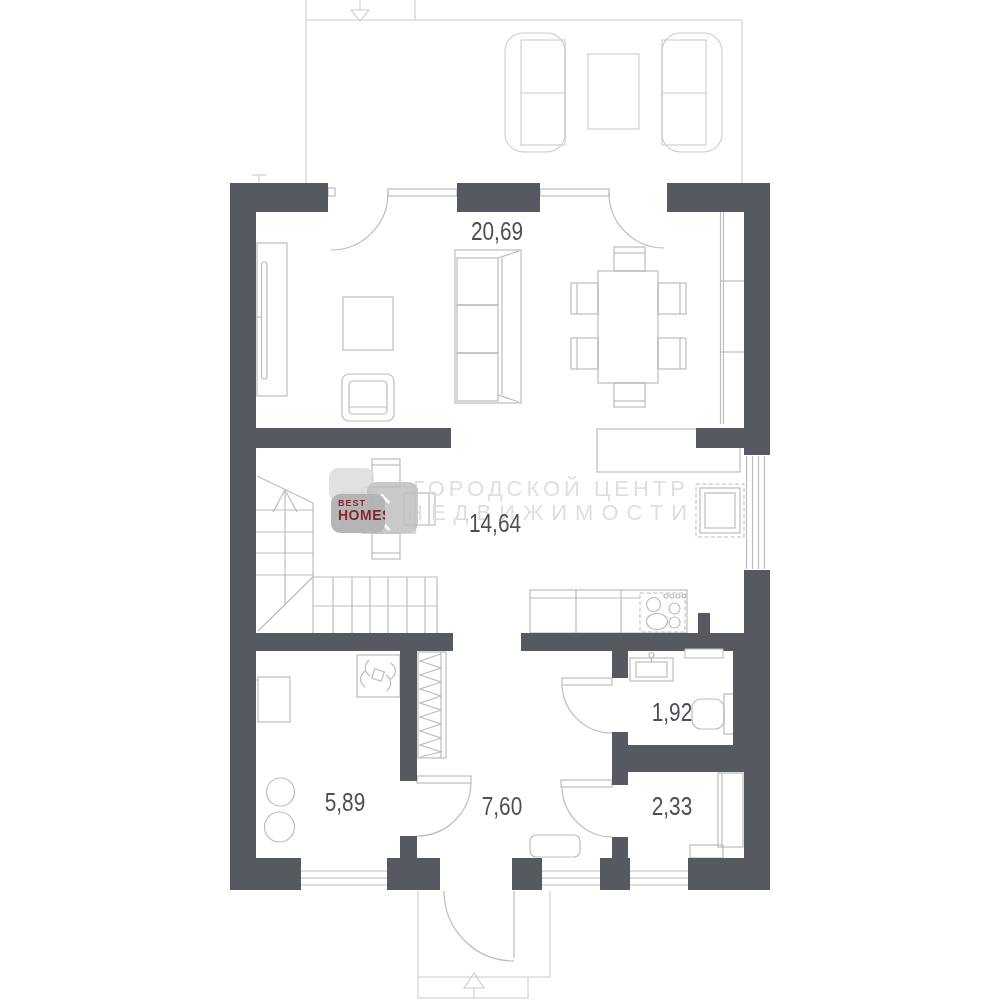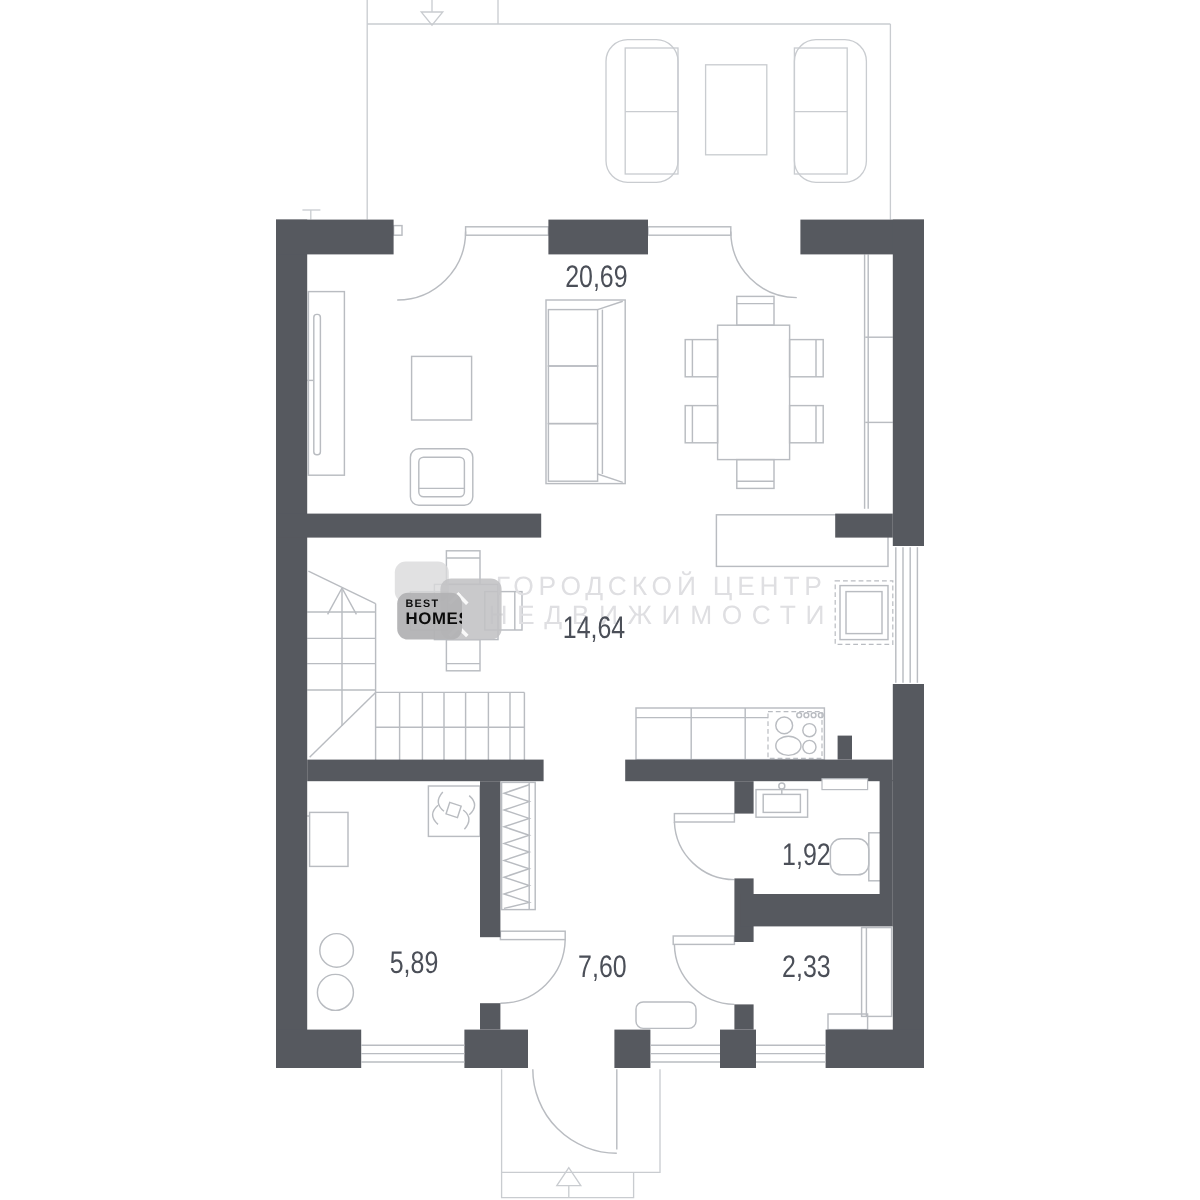--- a/index.html
+++ b/index.html
@@ -28,21 +28,21 @@
     transform:translate(-50%,-50%);white-space:nowrap;
   }
   #wm1{left:551px;top:489px;letter-spacing:4px;}
   #wm2{left:551px;top:513px;letter-spacing:8px;}
   #logo{position:absolute;left:327px;top:466px;width:94px;height:96px;z-index:4;}
   .logo-sq{position:absolute;border-radius:9px;}
   #logo-sq-a{left:2px;top:2px;width:45px;height:34px;background:#d9d9db;opacity:.8;}
   #logo-sq-b{left:40px;top:16px;width:51px;height:51px;background:#c2c2c4;opacity:.88;}
   #logo-badge{
     left:4px;top:28px;width:54px;height:39px;background:#b3b3b5;opacity:.95;
-    color:#000000;overflow:hidden;padding:5px 0 0 7px;box-sizing:border-box;
+    color:#7f1d1d;overflow:hidden;padding:5px 0 0 7px;box-sizing:border-box;
   }
   #logo-badge .l1{display:block;font-size:9px;font-weight:bold;letter-spacing:1px;line-height:9px;}
   #logo-badge .l2{display:block;font-size:14px;font-weight:bold;letter-spacing:.5px;line-height:15px;}
   .chev{position:absolute;width:9px;height:9px;border-left:3px solid #fff;border-top:3px solid #fff;
         transform:rotate(45deg);opacity:.9;}
   #chev1{left:49px;top:30px;}
   #chev2{left:49px;top:57px;}
 </style>
 </head>
 <body>

